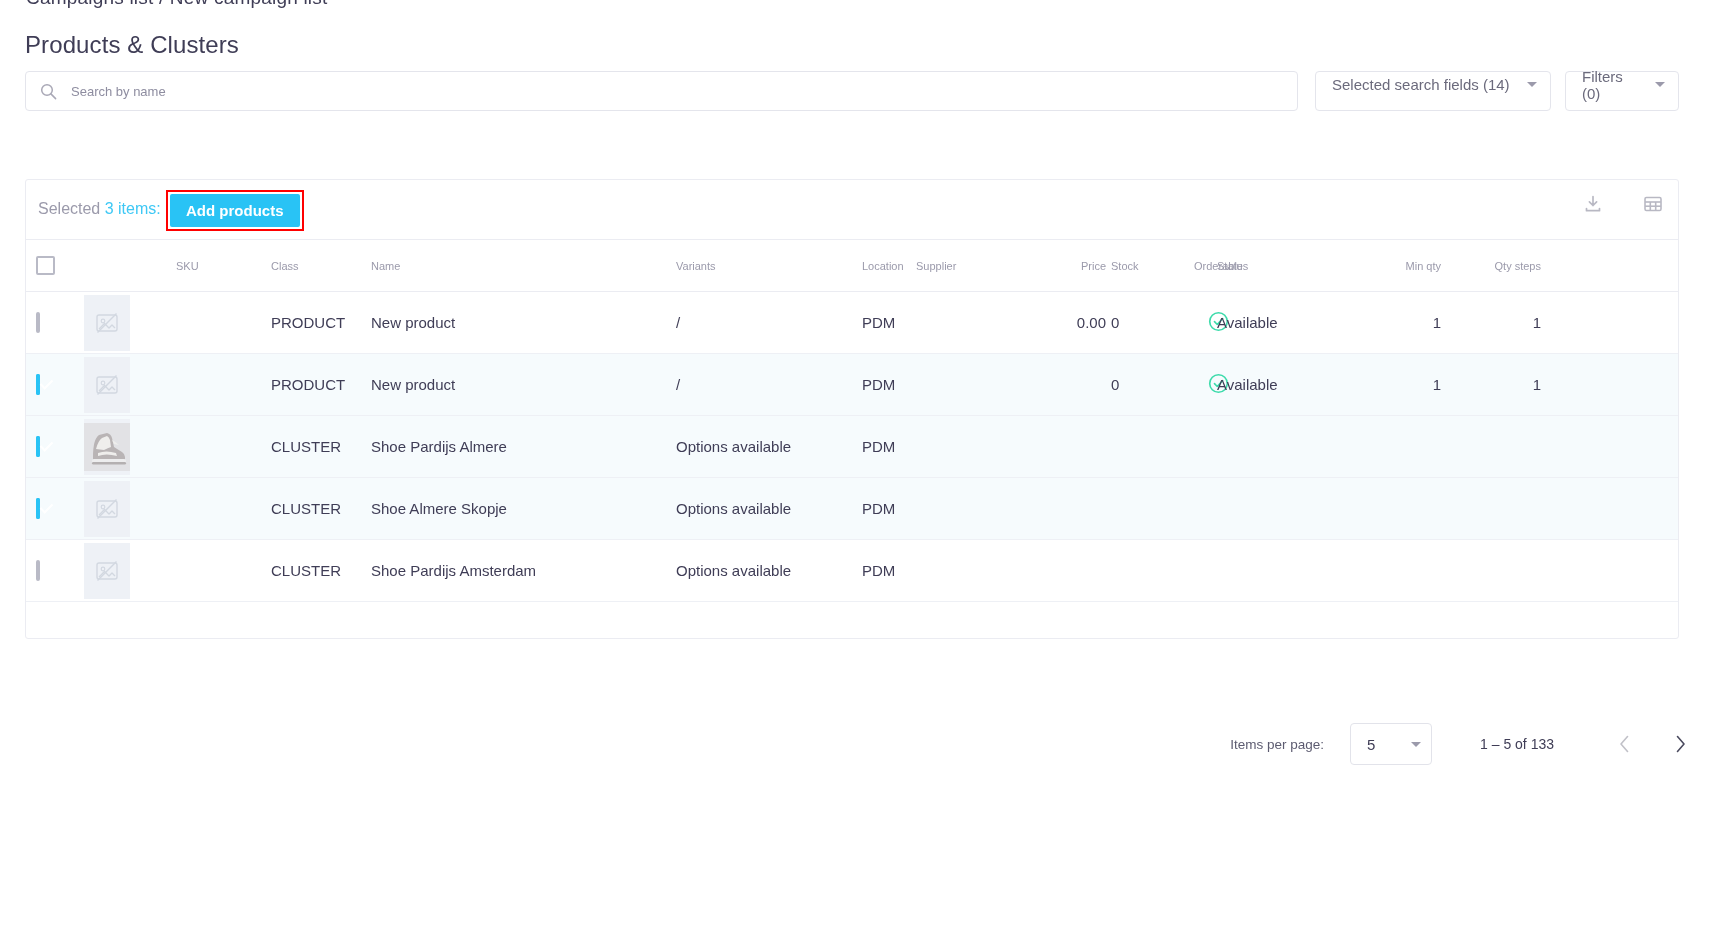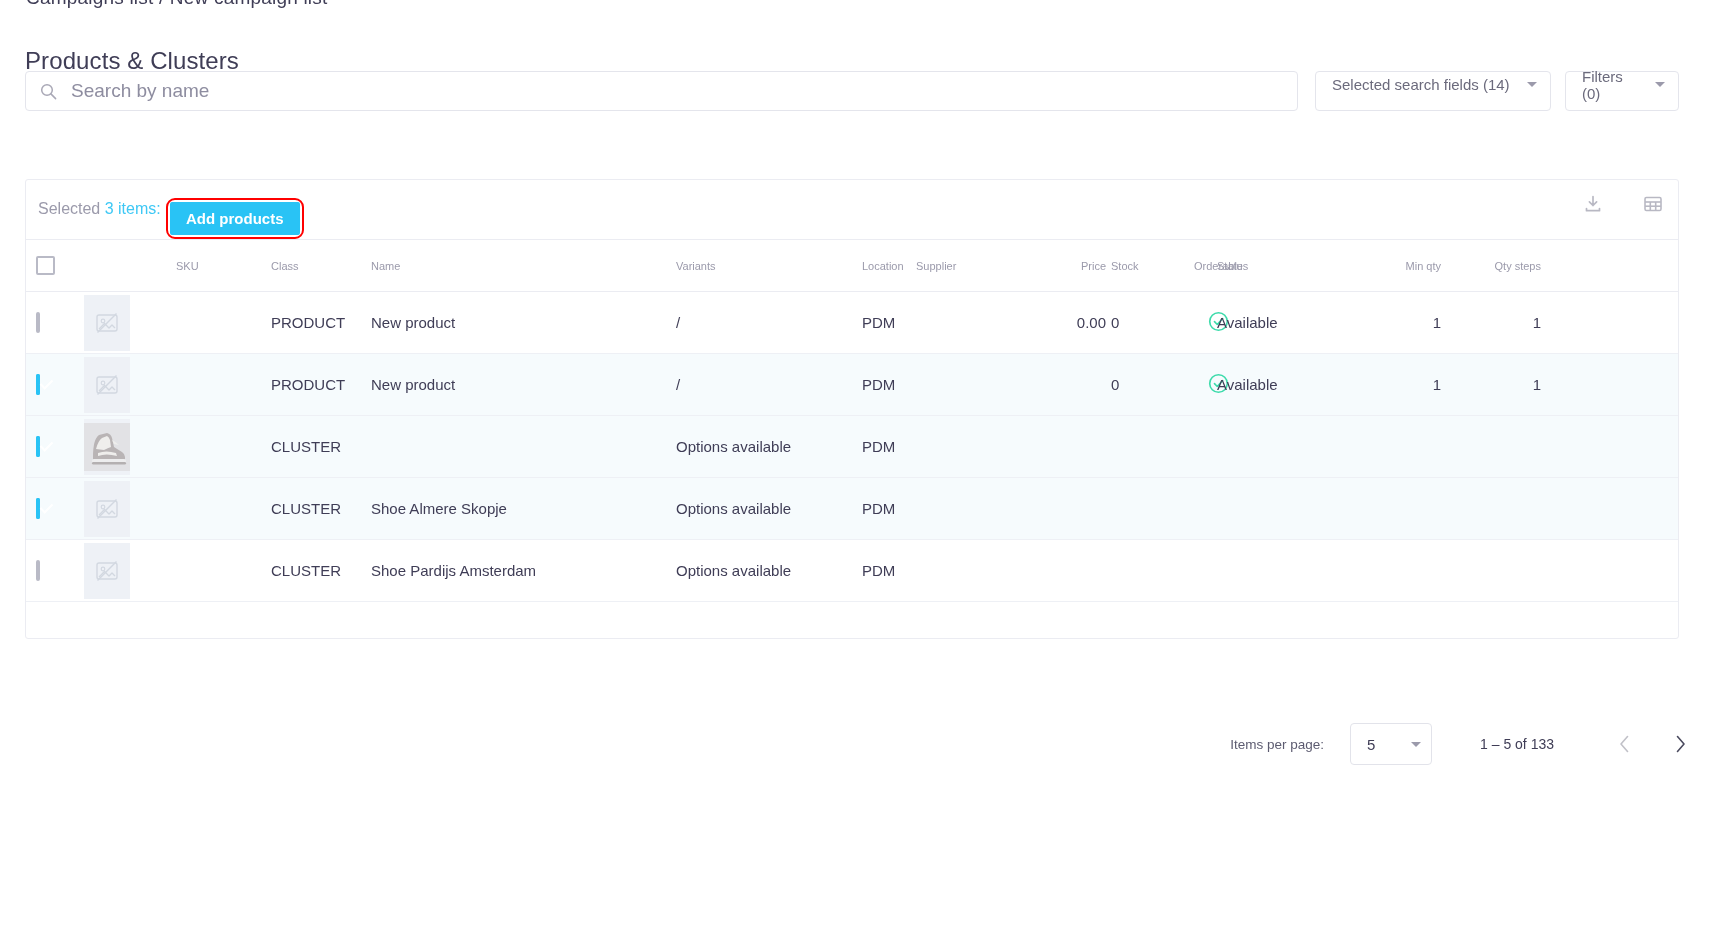--- a/index.html
+++ b/index.html
@@ -37,21 +37,21 @@
   .sheet {
     position: absolute;
     top: 9px; left: 0;
     width: 1728px;
     height: 917px;
     background: #ffffff;
   }
 
   .page-title {
     position: absolute;
-    top: 38px; left: 25px;
+    top: 22px; left: 25px;
     font-size: 24px;
     color: #3f3d56;
     font-weight: 400;
     letter-spacing: .1px;
   }
 
   
   .searchrow {
     position: absolute;
     top: 62px; left: 25px;
@@ -63,21 +63,21 @@
     width: 1273px; height: 40px;
     border: 1px solid #e4e5ec;
     border-radius: 4px;
     background: #fff;
     display: flex; align-items: center;
     padding: 0 14px;
   }
   .search-icon { width: 17px; height: 17px; margin-right: 12px; flex: 0 0 auto; }
   .search-input {
     border: 0; outline: 0;
-    font-size: 19px;
+    font-size: 13px;
     font-family: "Liberation Sans", sans-serif;
     color: #0f172a;
     width: 100%;
     background: transparent;
   }
   .search-input::placeholder { color: #8e8da0; }
 
   .dropdown {
     position: absolute;
     top: 0; height: 40px;
@@ -118,23 +118,23 @@
   }
   .sel-label {
     position: absolute;
     left: 12px; top: 20px;
     font-size: 16px;
     color: #9b9aab;
   }
   .sel-count { color: #3ec8f5; }
   .addwrap {
     position: absolute;
-    left: 140px; top: 18px;
+    left: 140px; top: 10px;
     border: 2px solid #ff0000;
-    border-radius: 9px;
+    border-radius: 0;
     padding: 2px;
     background: #ffffff;
   }
   .add-btn {
     background: #29c3f5;
     color: #ffffff;
     border: 0;
     font-size: 15px;
     font-weight: bold;
     font-family: "Liberation Sans", sans-serif;
@@ -413,20 +413,21 @@
                   <path d="M12 26 Q14 18 18 15 L23 13 Q25 14 26 17 L27 24 Q24 25 20 27 Z" fill="#efe6d8"></path>
                   <path d="M14 30 Q22 27 32 30 L33 33 Q22 30 14 33 Z" fill="#efe6d8"></path>
                   <path d="M28 17 Q32 19 35 22 L30 21 Z" fill="#efe6d8"></path>
                   <rect x="8" y="36" width="34" height="4" rx="1.6" fill="#e9e4dd"></rect>
                   <rect x="8" y="39" width="34" height="2.4" rx="1.2" fill="#3a2822"></rect>
                 </svg>
               </span>
             </div>
             <div class="cell c-sku"></div>
             <div class="cell c-class">CLUSTER</div>
+            <div class="cell c-name">Shoe Pardijs Almere</div>
             <div class="cell c-var">Options available</div>
             <div class="cell c-loc">PDM</div>
             <div class="cell c-sup"></div>
             <div class="cell c-price r"></div>
             <div class="cell c-stock"></div>
             <div class="cell c-ord"></div>
             <div class="cell c-stat"></div>
             <div class="cell c-min r"></div>
             <div class="cell c-qty r"></div>
           </div>

